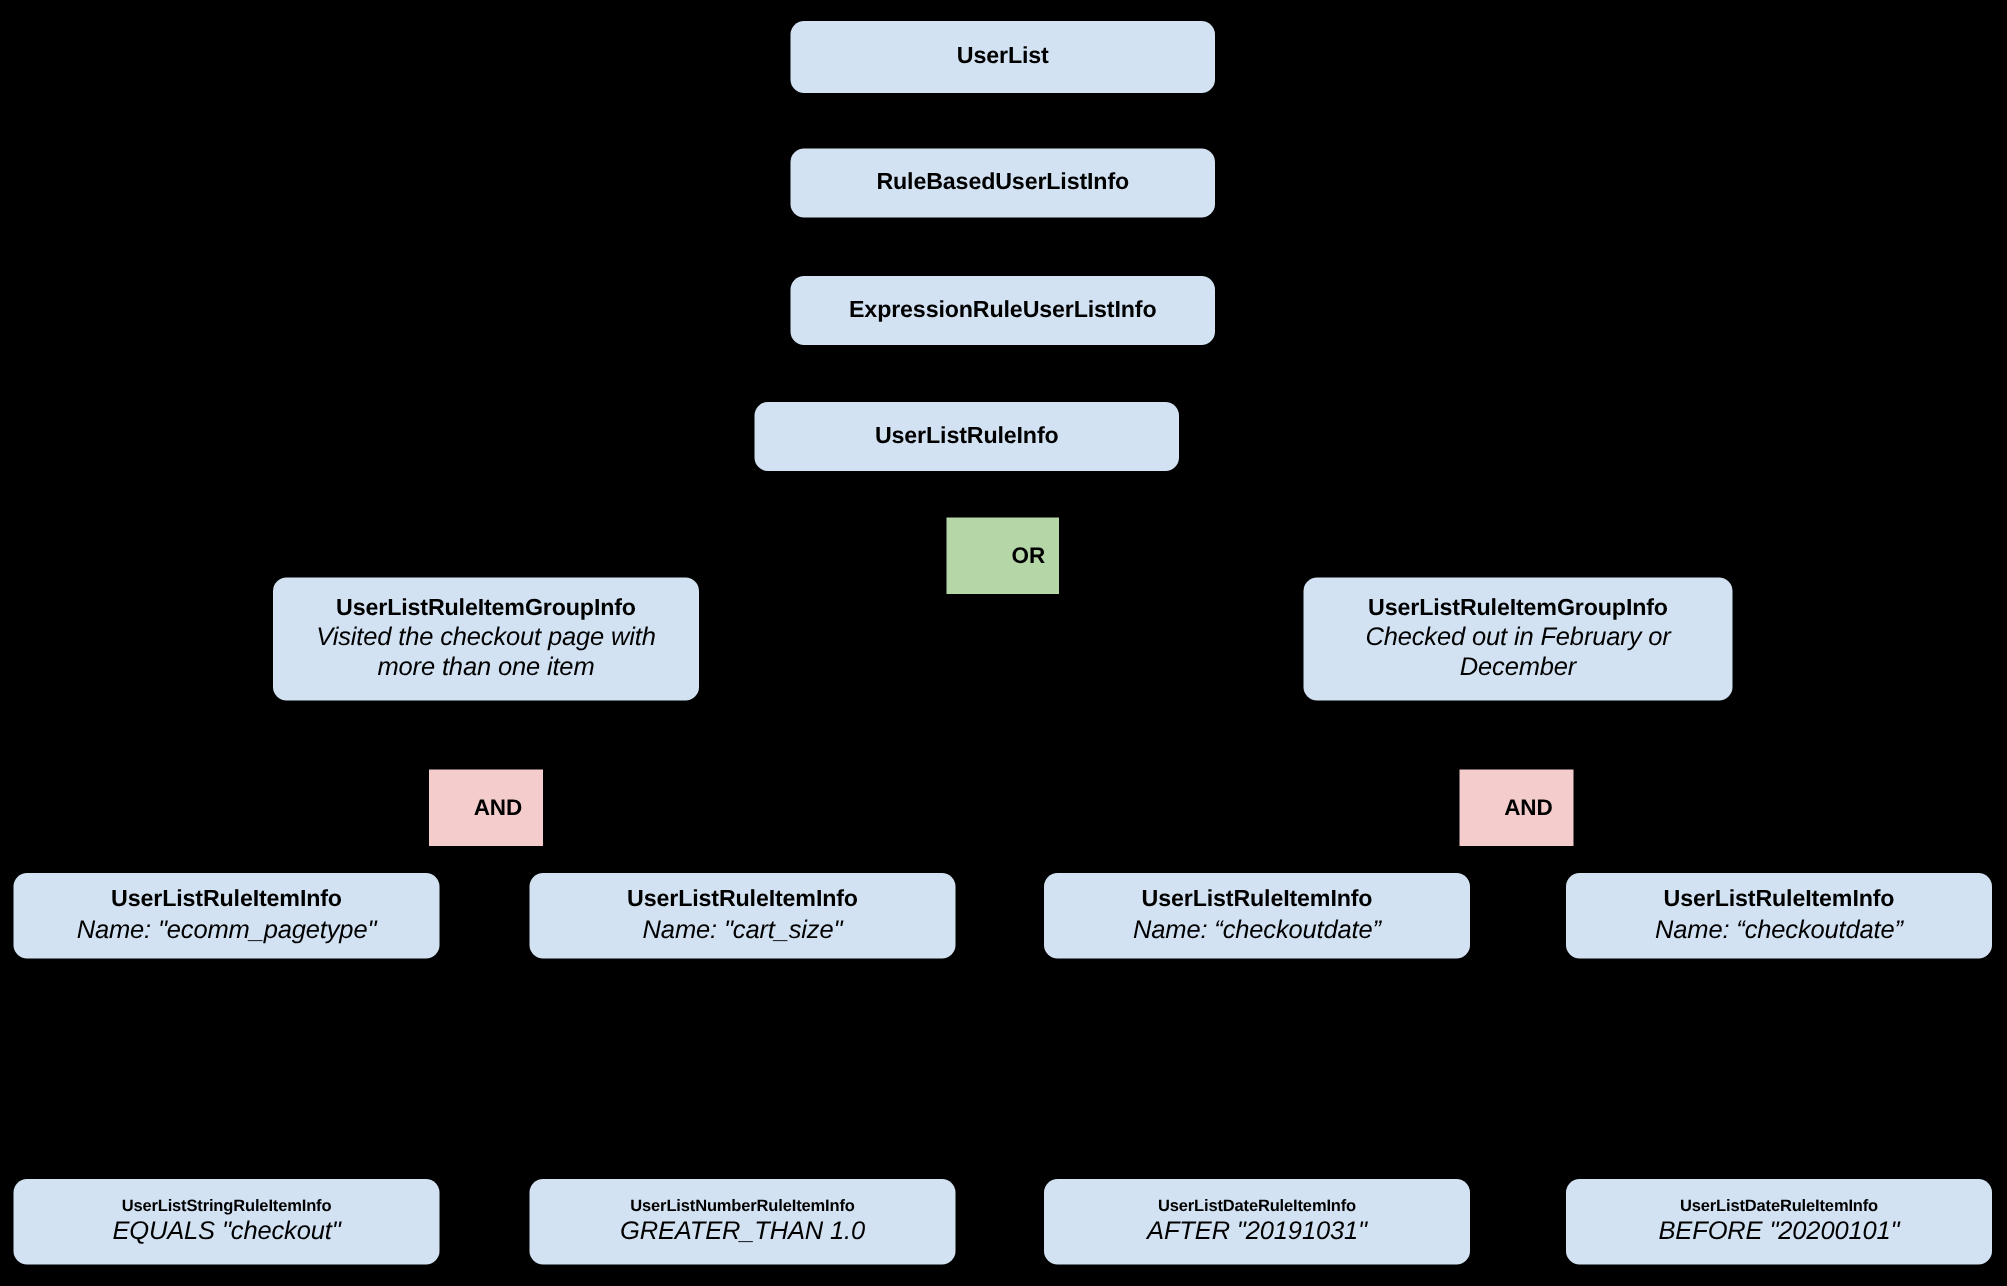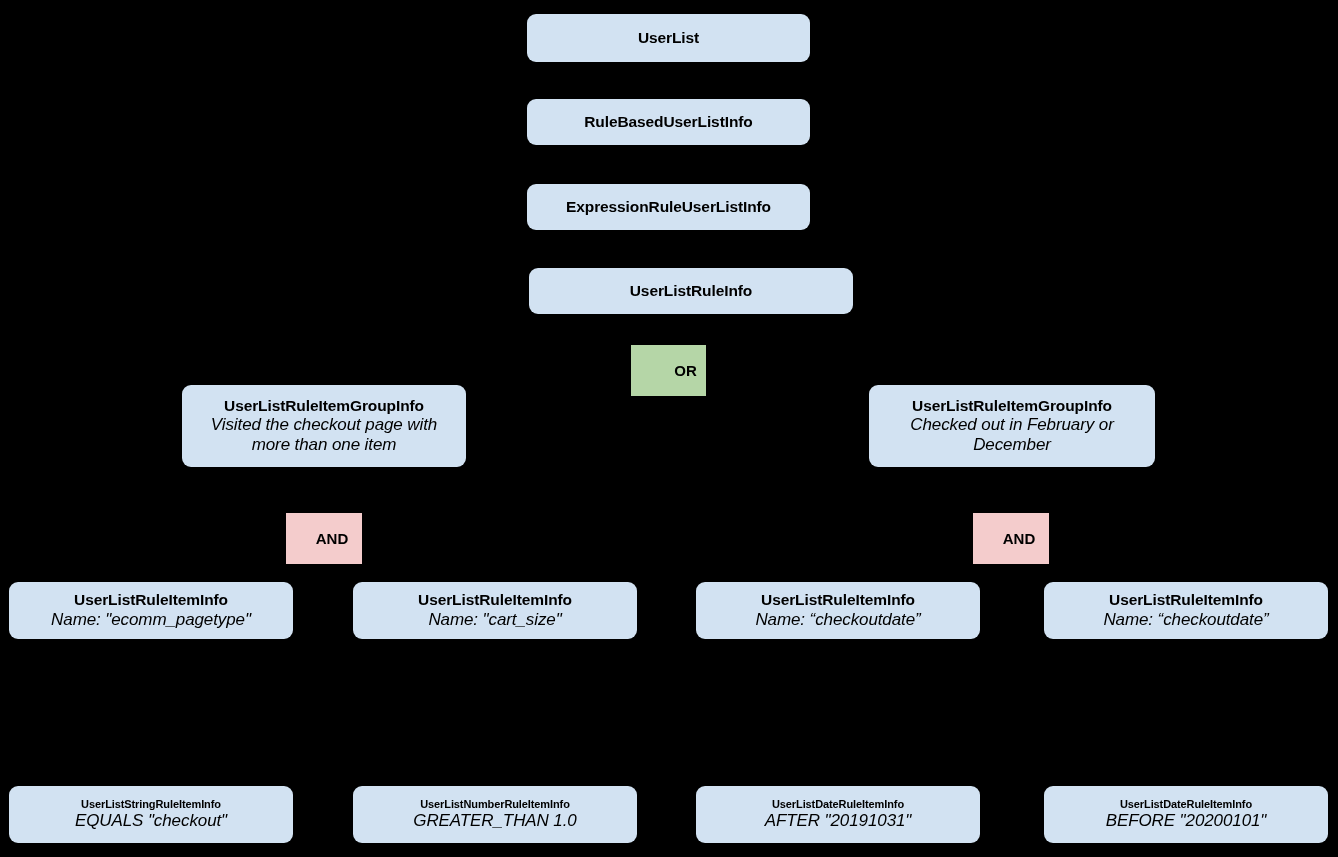--- a/index.html
+++ b/index.html
@@ -71,21 +71,21 @@
   </div>
 
   <div class="node entity" style="left:527px; top:99px; width:283px; height:46px;">
     <div class="title">RuleBasedUserListInfo</div>
   </div>
 
   <div class="node entity" style="left:527px; top:184px; width:283px; height:46px;">
     <div class="title">ExpressionRuleUserListInfo</div>
   </div>
 
-  <div class="node entity" style="left:529px; top:268px; width:324px; height:46px;">
+  <div class="node entity" style="left:503px; top:268px; width:283px; height:46px;">
     <div class="title">UserListRuleInfo</div>
   </div>
 
   <div class="node op op-or" style="left:631px; top:345px; width:75px; height:51px;">
     <div class="op-label">OR</div>
   </div>
 
   <div class="arrow-notch" style="left:314px; top:372px;"></div>
   <div class="node entity" style="left:182px; top:385px; width:284px; height:82px;">
     <div class="title">UserListRuleItemGroupInfo</div>

